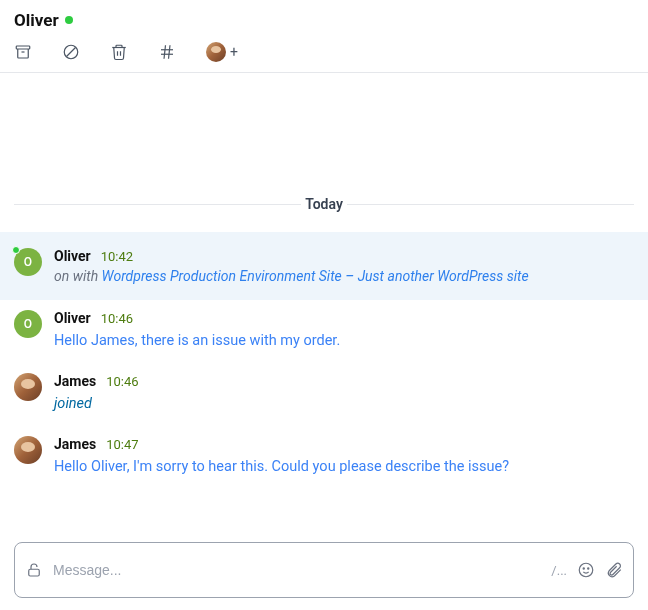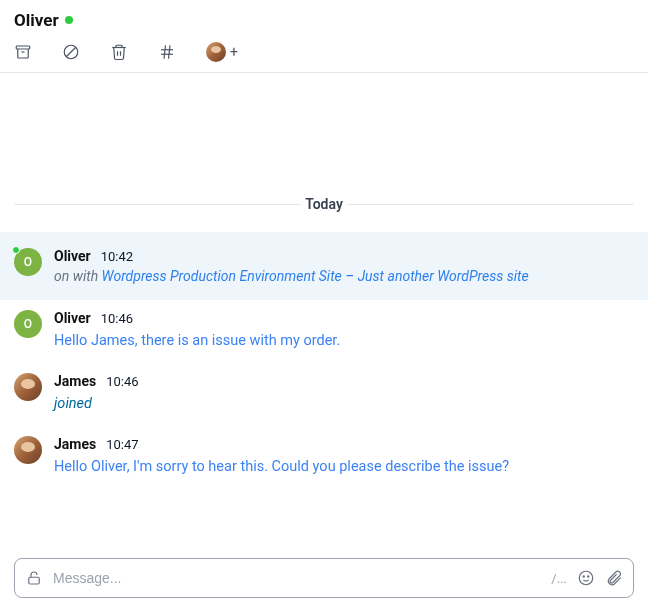--- a/index.html
+++ b/index.html
@@ -154,21 +154,21 @@
       gap: 10px;
       margin-bottom: 4px;
     }
     .msg-author {
       font-weight: 700;
       font-size: 14px;
       color: #111;
     }
     .msg-time {
       font-size: 13px;
-      color: #0f172a;
+      color: #4d7c0f;
     }
     .msg-meta {
       display: flex;
       align-items: center;
       gap: 6px;
       font-size: 14px;
       color: #374151;
       margin-bottom: 6px;
     }
     .loc-icon { width: 14px; height: 14px; stroke: #6b7280; fill: none; stroke-width: 1.5; }
@@ -196,21 +196,21 @@
     }
     .msg-text.system {
       color: #0369a1;
       font-style: italic;
     }
     .composer {
       position: absolute;
       bottom: 12px;
       left: 14px;
       right: 14px;
-      height: 40px;
+      height: 56px;
       border: 1px solid #9ca3af;
       border-radius: 8px;
       display: flex;
       align-items: center;
       padding: 0 10px;
       gap: 10px;
     }
     .composer-left-icon, .composer-right-icon {
       width: 18px; height: 18px;
       color: #6b7280;

